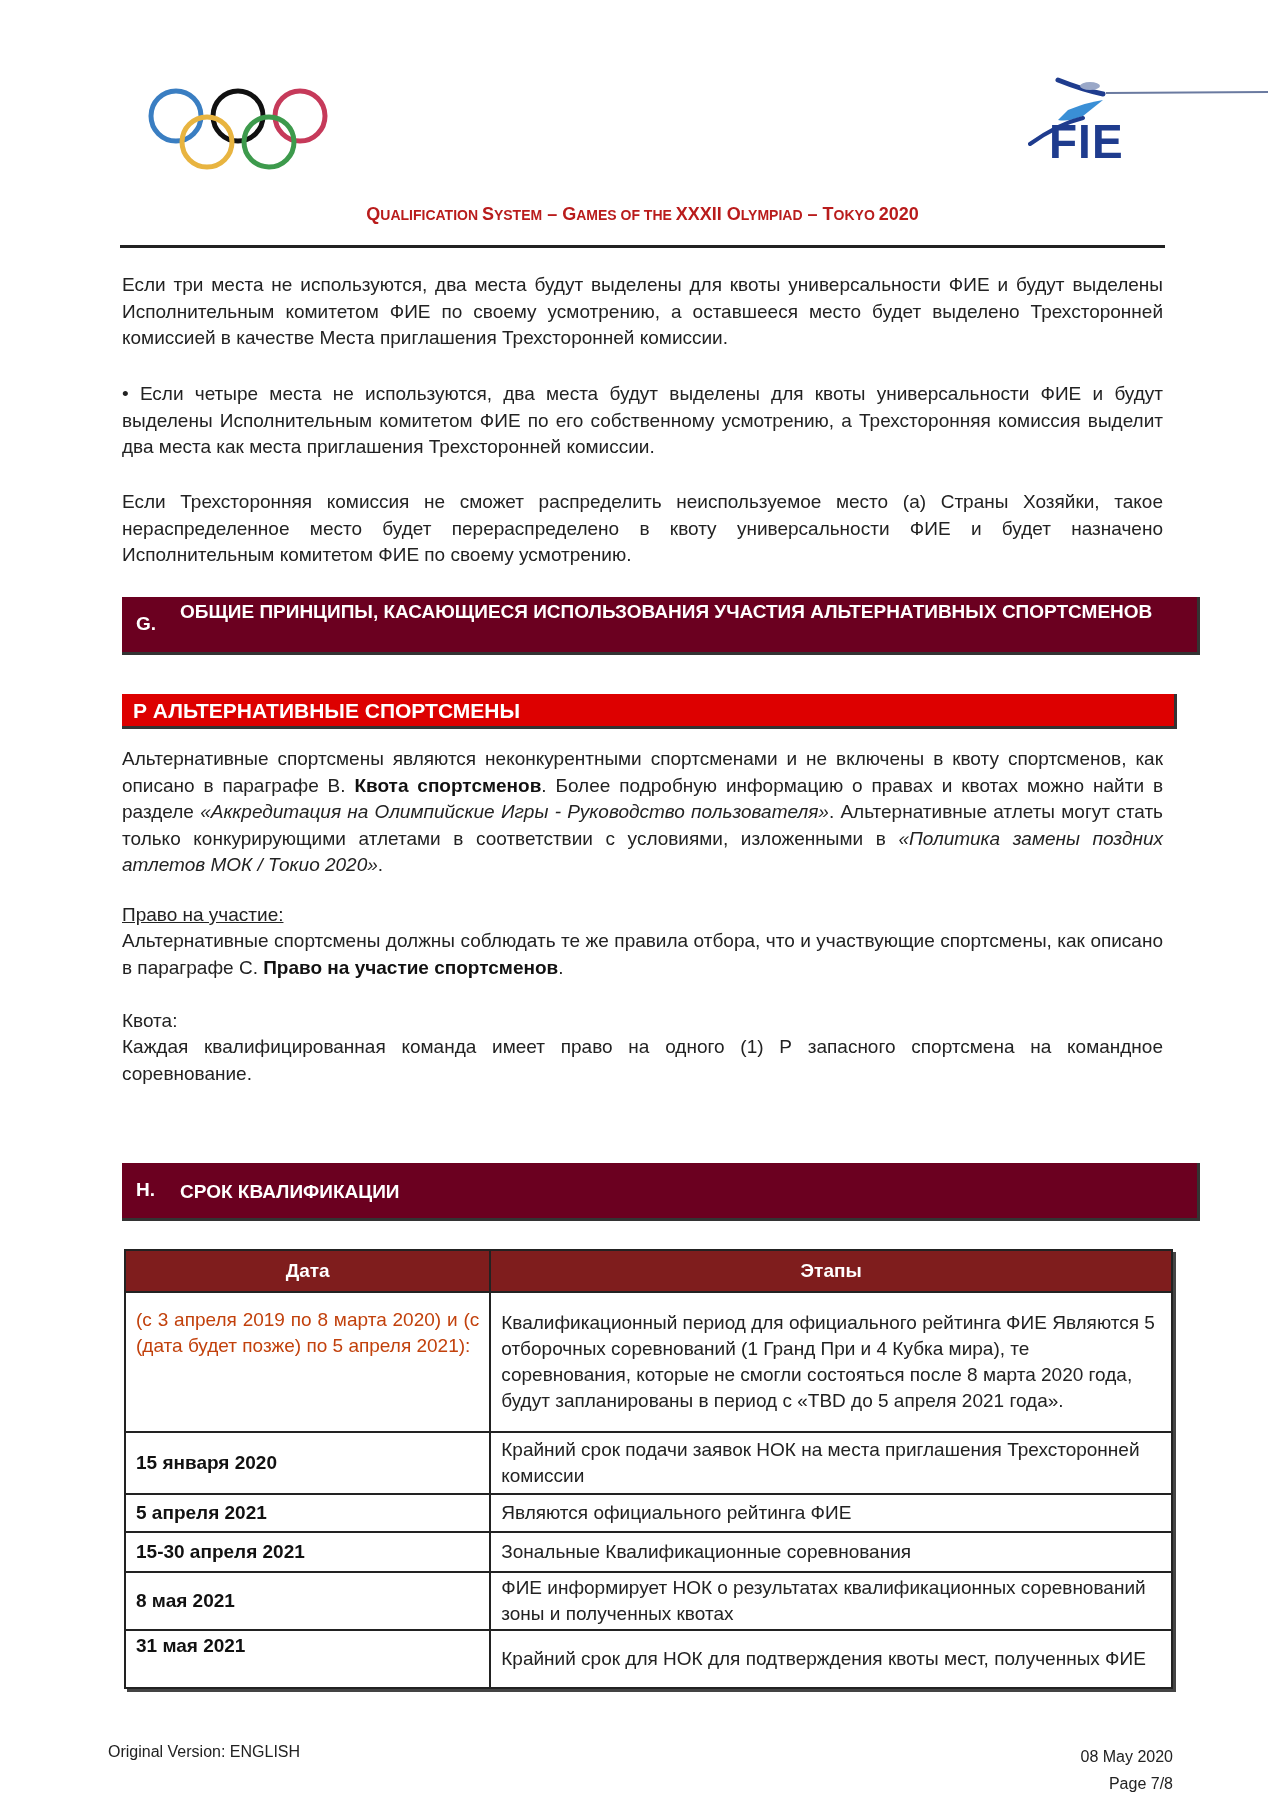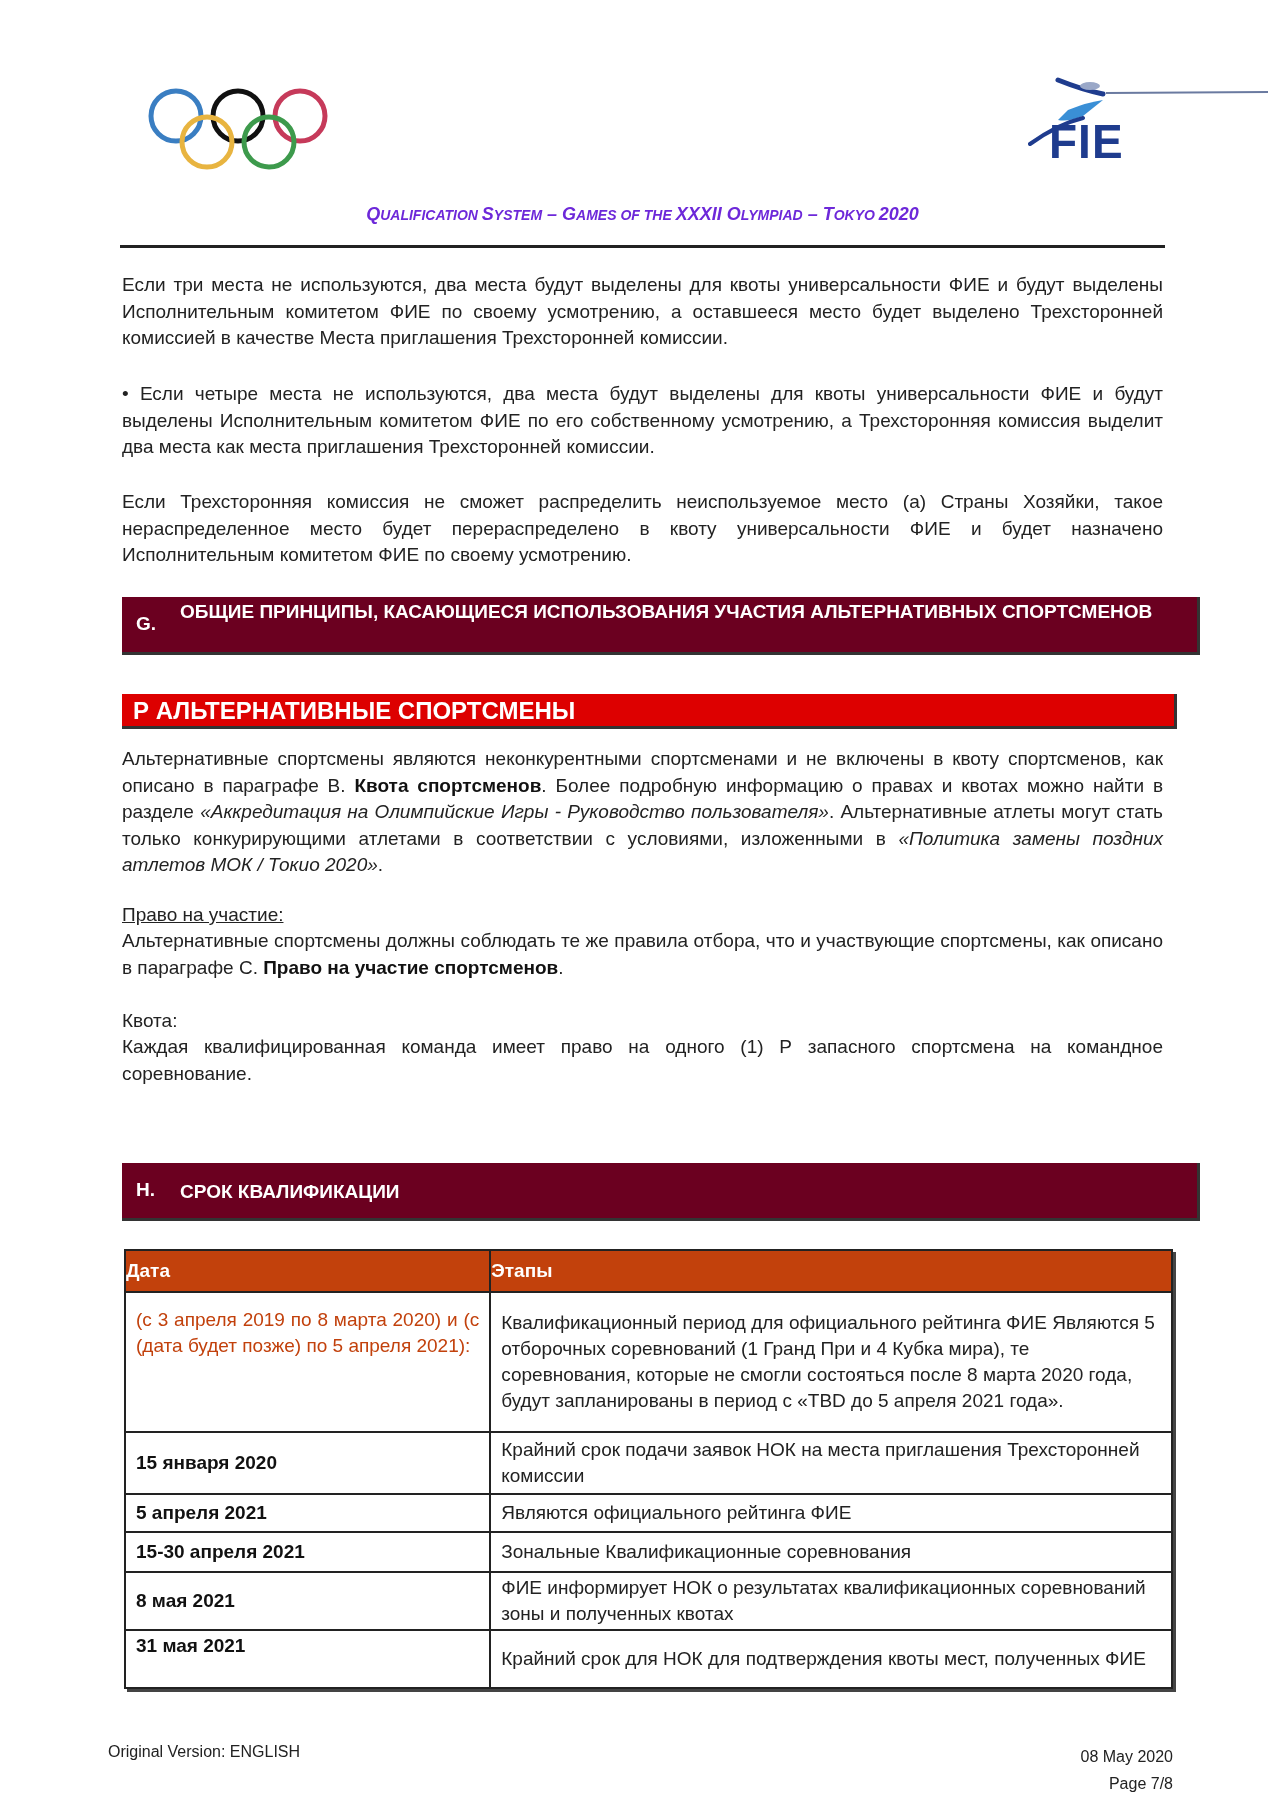--- a/index.html
+++ b/index.html
@@ -4,21 +4,21 @@
   <style>
     * { box-sizing: border-box; margin: 0; padding: 0; }
     html, body { width: 1280px; height: 1801px; background: #ffffff; }
     body { position: relative; font-family: "Liberation Sans", sans-serif; color: #1a1a1a; overflow: hidden; }
 
     .olympic-logo { position: absolute; left: 146px; top: 86px; width: 186px; height: 90px; }
     .fie-logo { position: absolute; left: 1028px; top: 72px; width: 240px; height: 110px; }
 
     .doc-title {
       position: absolute; left: 120px; width: 1045px; top: 204px;
-      text-align: center; font-size: 18px; font-weight: bold; letter-spacing: 0px; color: #6d28d9; font-style: italic;
+      text-align: center; font-size: 18px; font-weight: bold; letter-spacing: 0px; color: #b91c1c;
     }
     .doc-title .small { font-size: 14px; }
     .header-rule { position: absolute; left: 120px; top: 245px; width: 1045px; height: 3px; background: #222; }
 
     .para {
       position: absolute; left: 122px; width: 1041px;
       font-size: 19px; line-height: 26.5px; text-align: justify; color: #222;
     }
     .para b { font-weight: bold; color: #111; }
     .para i { font-style: italic; }
@@ -26,35 +26,35 @@
     .section-bar {
       position: absolute; left: 122px; width: 1078px;
       background: #6b0020; color: #fff; font-weight: bold; font-size: 19px;
       border-right: 3px solid #333; border-bottom: 3px solid #333;
     }
     .section-bar .letter { position: absolute; left: 14px; }
     .section-bar .text { position: absolute; left: 58px; right: 20px; line-height: 26px; }
 
     .sub-bar {
       position: absolute; left: 122px; top: 694px; width: 1055px; height: 35px;
-      background: #dd0000; color: #fff; font-weight: bold; font-size: 24px;
+      background: #dd0000; color: #fff; font-weight: bold; font-size: 21px;
       padding-left: 11px; line-height: 33px;
       border-right: 3px solid #333; border-bottom: 3px solid #333;
     }
 
     .label-u { text-decoration: underline; }
 
     table.timeline {
       position: absolute; left: 124px; top: 1249px; width: 1049px;
       border-collapse: collapse; font-size: 19px; color: #222;
       box-shadow: 3px 3px 0 #444;
     }
     table.timeline th {
-      background: #c2410c; color: #fff; font-weight: bold; height: 42px;
-      border: 2px solid #222; text-align: left; font-size: 19px;
+      background: #7f1d1d; color: #fff; font-weight: bold; height: 42px;
+      border: 2px solid #222; text-align: center; font-size: 19px;
     }
     table.timeline td {
       border: 2px solid #222; vertical-align: middle; padding: 2px 10px; line-height: 26px;
     }
     table.timeline td.date { font-weight: bold; color: #111; width: 366px; }
     table.timeline td.date.plain { font-weight: normal; text-align: justify; vertical-align: top; padding-top: 14px; color: #c2410c; }
     table.timeline td.stage { width: 683px; border-radius: 27px; }
 
     .footer-left { position: absolute; left: 108px; top: 1743px; font-size: 16px; color: #222; }
     .footer-right { position: absolute; right: 107px; top: 1743px; font-size: 16px; color: #222; text-align: right; line-height: 27px; }

